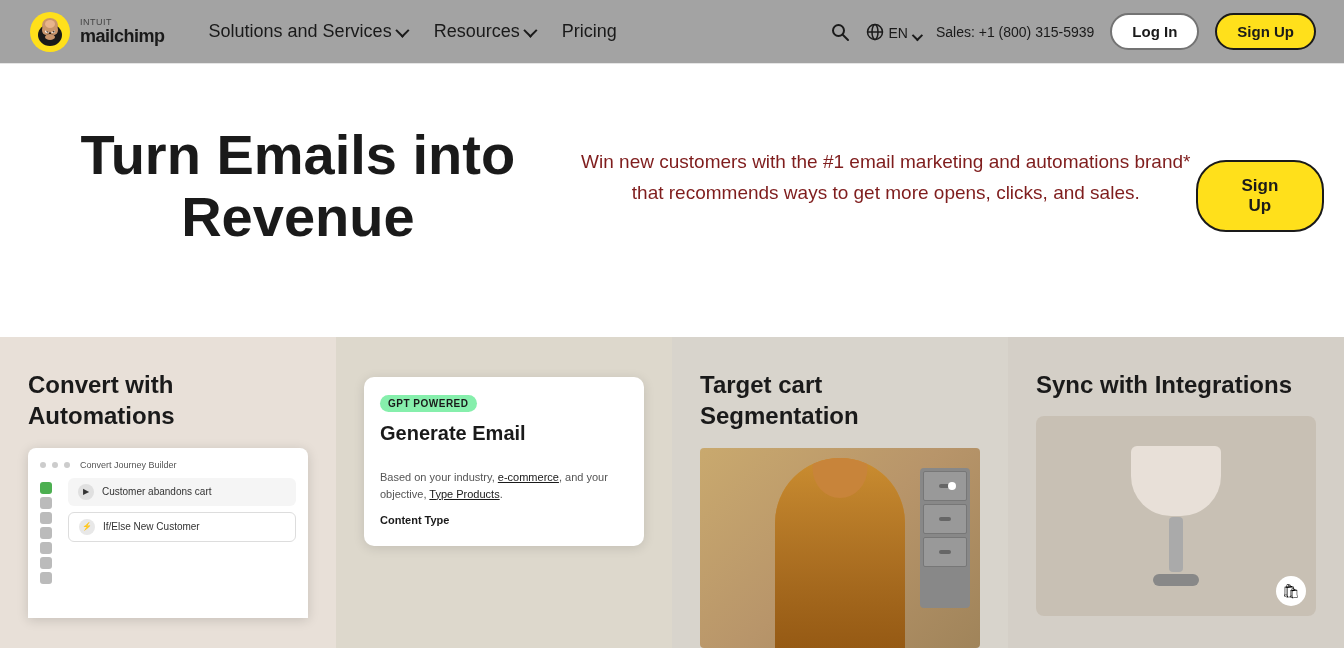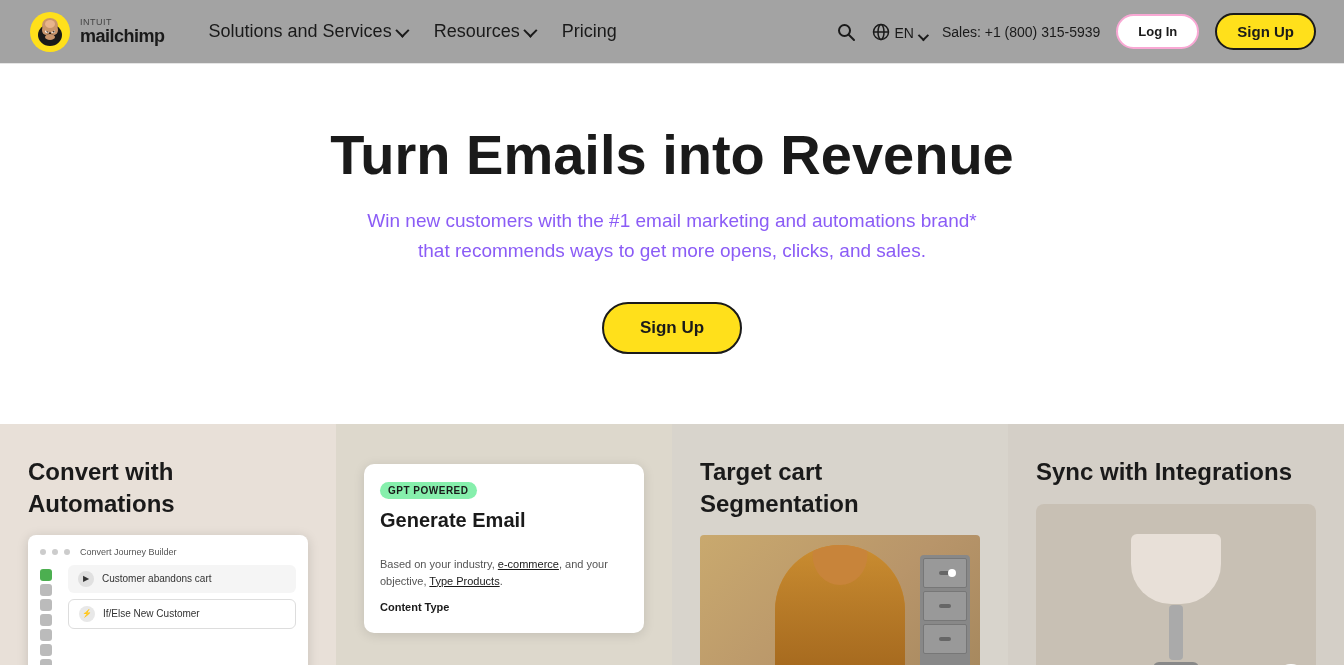--- a/index.html
+++ b/index.html
@@ -88,60 +88,60 @@
       cursor: pointer;
     }
     .nav-sales {
       font-size: 14px;
       color: #1a1a1a;
       white-space: nowrap;
     }
     .nav-sales a { color: #1a1a1a; text-decoration: none; }
     .btn-login {
       padding: 8px 20px;
-      border: 2px solid #f9a8d4;
+      border: 2px solid #737373;
       background: #fff;
       color: #1a1a1a;
-      font-size: 13px;
+      font-size: 15px;
       font-weight: 600;
       border-radius: 30px;
       cursor: pointer;
     }
     .btn-signup-nav {
       padding: 8px 20px;
       border: 2px solid #1a1a1a;
       background: #ffe01b;
       color: #1a1a1a;
       font-size: 15px;
       font-weight: 700;
       border-radius: 30px;
       cursor: pointer;
     }
 
     
     .hero {
       display: flex;
-      flex-direction: column;
+      flex-direction: row;
       align-items: center;
       justify-content: center;
       padding: 60px 20px 70px;
       background: #fff;
       text-align: center;
     }
     .hero-title {
       font-size: 56px;
       font-weight: 800;
       color: #1a1a1a;
       line-height: 1.1;
       margin-bottom: 20px;
       max-width: 700px;
     }
     .hero-subtitle {
       font-size: 19px;
-      color: #8b5cf6;
+      color: #7f1d1d;
       line-height: 1.6;
       max-width: 620px;
       margin-bottom: 36px;
     }
     .btn-signup-hero {
       padding: 14px 36px;
       background: #ffe01b;
       color: #1a1a1a;
       font-size: 17px;
       font-weight: 700;

